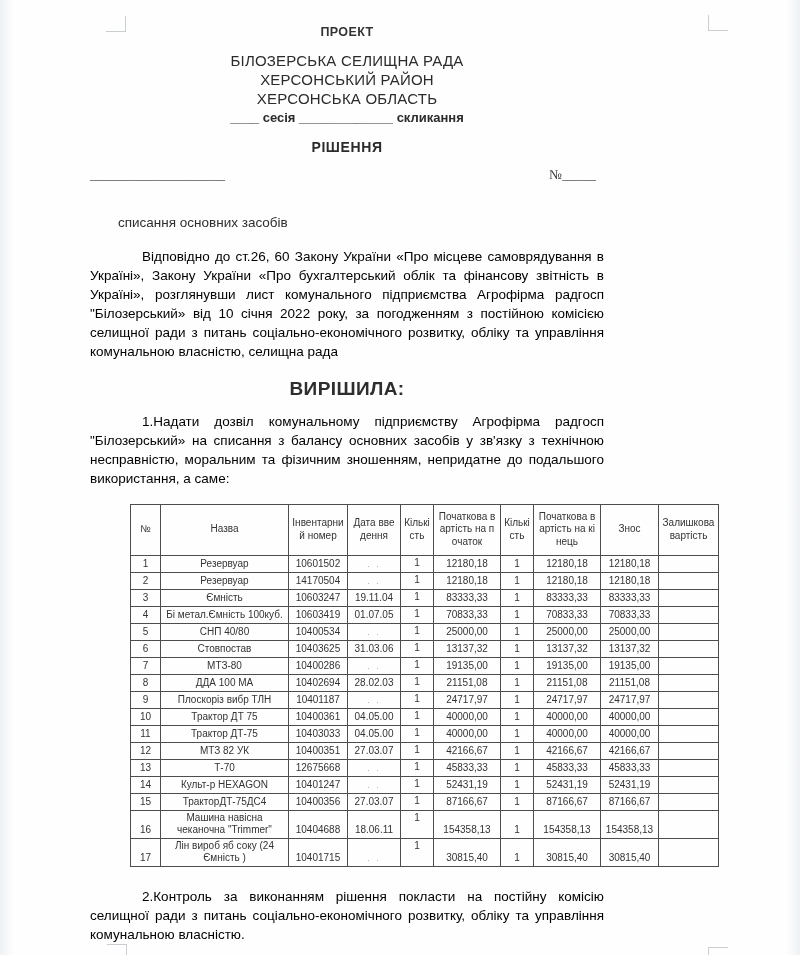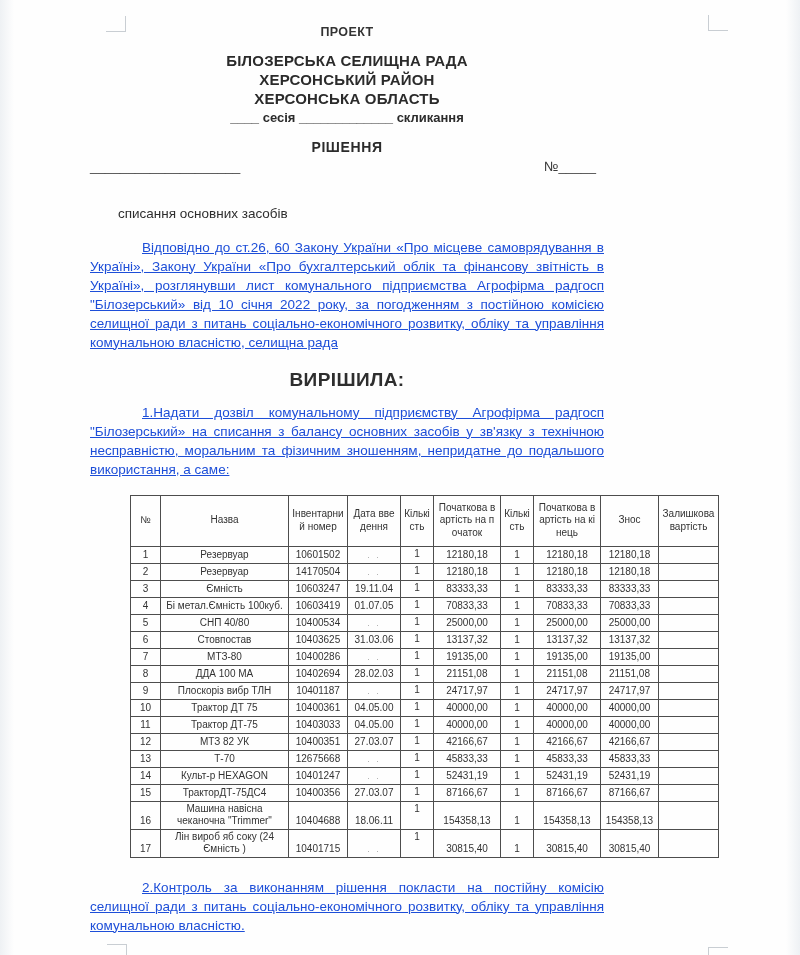--- a/index.html
+++ b/index.html
@@ -24,34 +24,34 @@
   .crop.br{left:708px;top:947px;height:8px;border-left:1.5px solid #c9ced3;border-top:1.5px solid #c9ced3;}
 
   .content{
     position:relative;
     padding:25px 40px 0 90px;
     box-sizing:border-box;
     width:644px;
   }
   .center{text-align:center;}
   .project{font-size:12.5px;font-weight:bold;letter-spacing:.4px;color:#333;}
-  .org{margin-top:12px;font-size:15px;font-weight:bold;line-height:19px;color:#2b2b2b;letter-spacing:.2px;}
+  .org{margin-top:12px;font-size:15px;font-weight:normal;line-height:19px;color:#2b2b2b;letter-spacing:.2px;}
   .session{margin-top:2px;font-size:13px;font-weight:bold;color:#2b2b2b;}
   .decision{margin-top:14px;font-size:14px;font-weight:bold;letter-spacing:.6px;color:#2b2b2b;}
   .number-row{
-    margin-top:4px;
+    margin-top:12px;
     display:flex;align-items:baseline;justify-content:space-between;
-    font-size:13.5px;color:#3a3a3a;
+    font-size:13.5px;color:#3a3a3a;font-family:Liberation Serif, serif;
   }
   .number-row .blank{letter-spacing:0;}
   .number-right{margin-right:8px;}
   .subject{margin-top:30px;margin-left:28px;font-size:13.5px;line-height:19.5px;color:#2e2e2e;}
   p.body{
-    margin:0;font-size:13.5px;line-height:19px;color:#1d4ed8;
-    text-align:justify;text-indent:52px;text-decoration:underline;
+    margin:0;font-size:13.5px;line-height:19px;color:#000000;
+    text-align:justify;text-indent:52px;
   }
   p.body.intro{margin-top:14px;}
   .resolved{margin-top:17px;font-size:19px;font-weight:bold;letter-spacing:.4px;text-align:center;}
   p.body.item1{margin-top:12px;}
   p.body.item2{margin-top:20px;}
 
   table.assets{
     margin-top:16px;margin-left:40px;
     border-collapse:collapse;
     table-layout:fixed;

